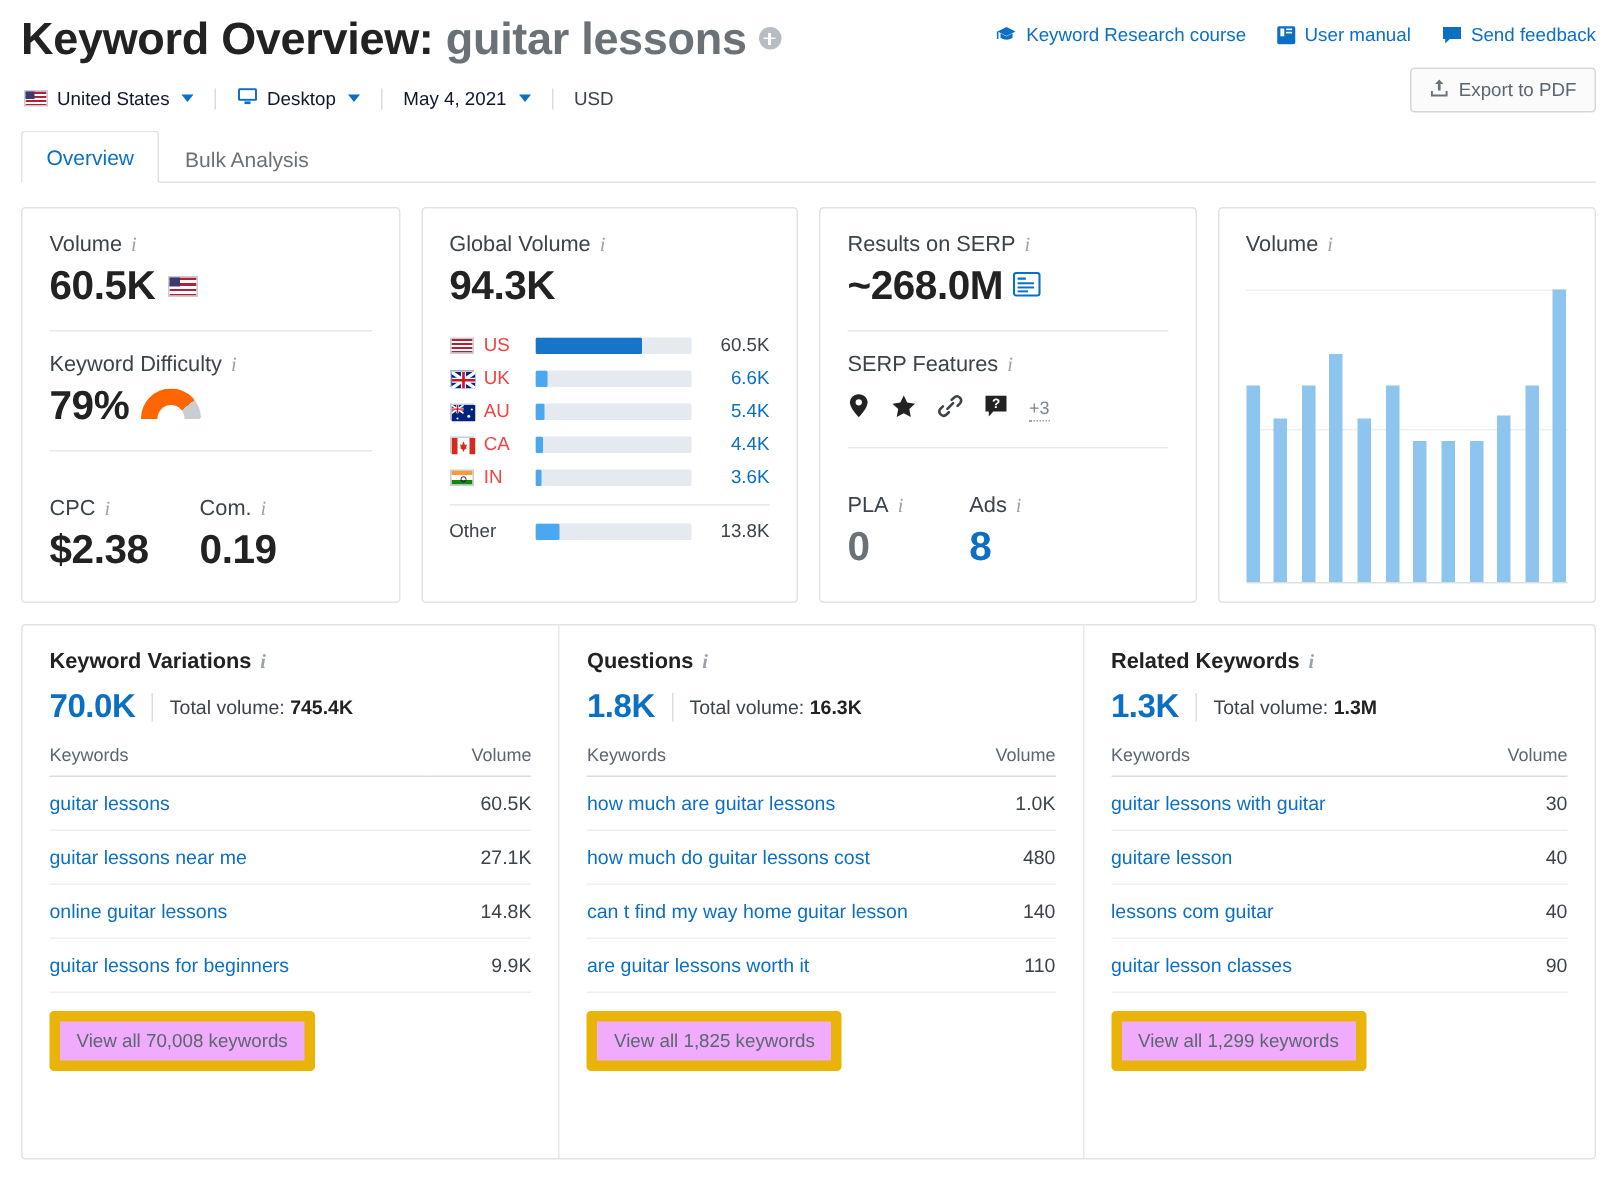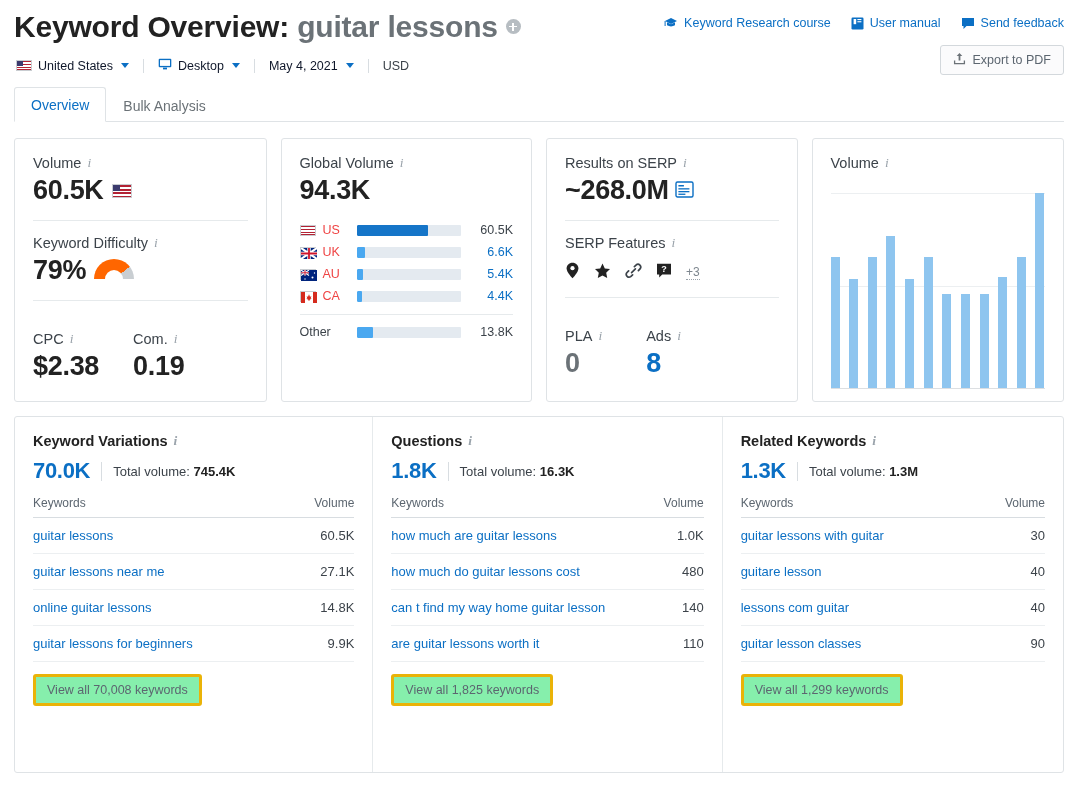--- a/index.html
+++ b/index.html
@@ -196,21 +196,21 @@
   table.kw-table td {
     font-size: 13px; padding: 10px 0 10px 0; border-bottom: 1px solid #eceff1;
     vertical-align: top;
   }
   table.kw-table td.kw a { color: #0b6fc4; text-decoration: none; cursor: pointer; }
   table.kw-table td.vol { text-align: right; color: #3c434a; white-space: nowrap; padding-left: 8px; }
   table.kw-table tr:last-child td { border-bottom: 1px solid #eceff1; }
 
   .view-all {
     display: inline-block; margin-top: 12px;
-    border: 3px solid #eab308; background: #86efac; border-radius: 3px;
+    border: 7px solid #eab308; background: #f0abfc; border-radius: 3px;
     padding: 6px 11px; font-size: 12.5px; color: #5c6670; cursor: pointer;
   }
 </style>
 </head>
 <body>
 
 <div class="page">
 
   <div class="header">
     <div class="title-row">
@@ -410,20 +410,32 @@
                 <path d="M8 2.2 L9 4.8 L10.4 4.2 L9.6 6.6 L10.8 6.4 L8.4 8 L8.4 9 L7.6 9 L7.6 8 L5.2 6.4 L6.4 6.6 L5.6 4.2 L7 4.8 Z" fill="#d52b1e"></path>
               </svg>
           </span>
           <span class="gv-code">CA</span>
           <span class="gv-bar-track">
             <span class="gv-bar-fill" style="width:5%;background:#4aa8f0;"></span>
           </span>
           <span class="gv-val blue">4.4K</span>
         </div>
 
+        <div class="gv-row">
+          <span class="gv-flag" style="background:linear-gradient(#ff9933 0 33.3%, #ffffff 33.3% 66.6%, #138808 66.6% 100%);position:relative;">
+            <svg width="16" height="11" viewBox="0 0 16 11" style="display:block;position:absolute;left:0;top:0">
+                <circle cx="8" cy="5.5" r="1.7" fill="none" stroke="#000080" stroke-width="0.6"></circle>
+              </svg>
+          </span>
+          <span class="gv-code">IN</span>
+          <span class="gv-bar-track">
+            <span class="gv-bar-fill" style="width:4%;background:#4aa8f0;"></span>
+          </span>
+          <span class="gv-val blue">3.6K</span>
+        </div>
 
         <div class="gv-sep"></div>
 
         <div class="gv-row">
           <span class="gv-code plain">Other</span>
           <span class="gv-bar-track">
             <span class="gv-bar-fill" style="width:16%;background:#4aa8f0;"></span>
           </span>
           <span class="gv-val dark">13.8K</span>
         </div>

